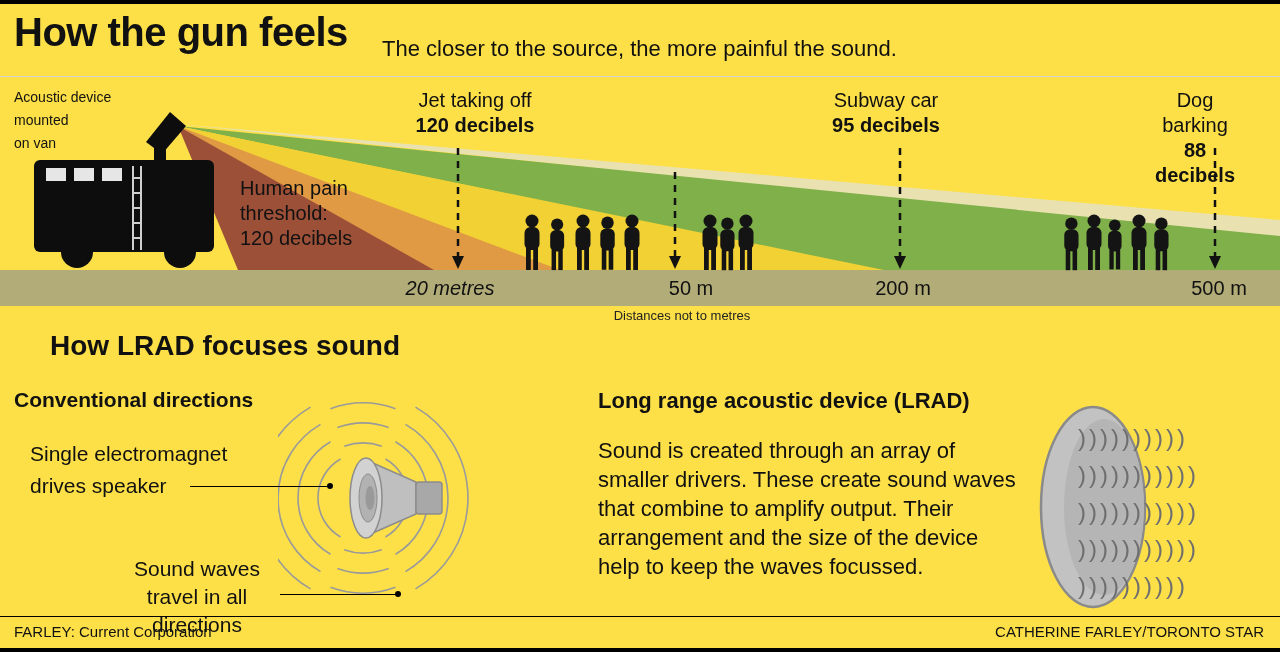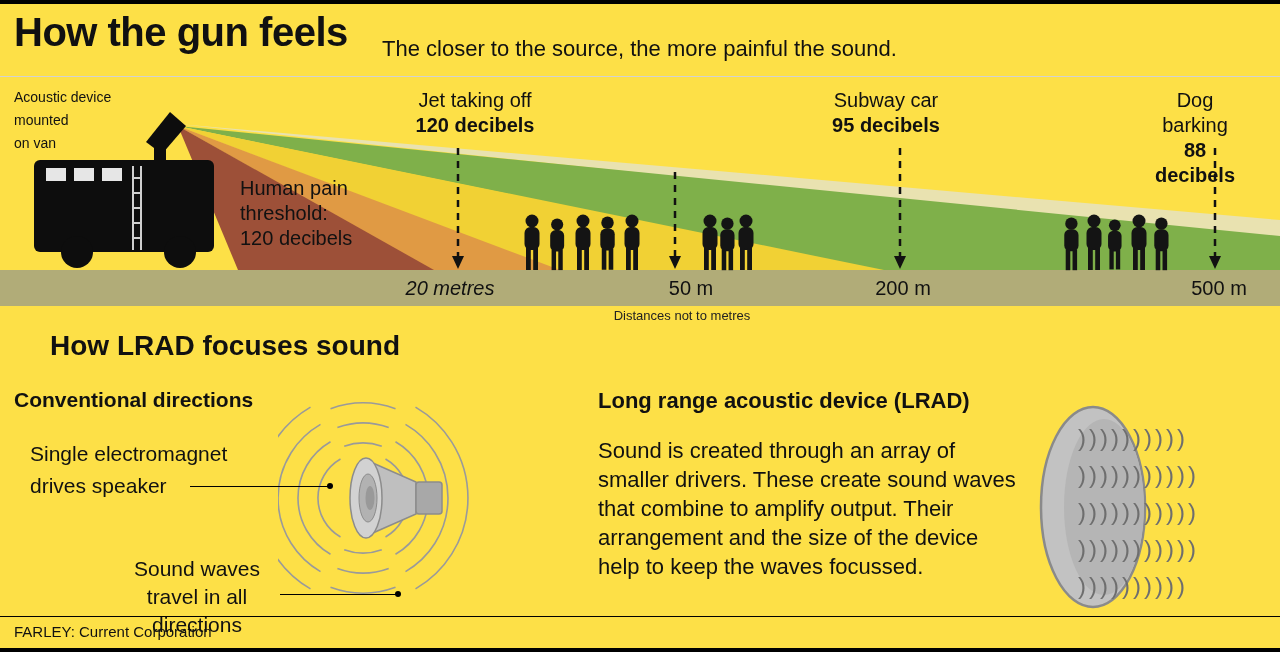--- a/index.html
+++ b/index.html
@@ -214,15 +214,16 @@
     </g>
   </svg>
   <div class="abs wave-row w1">))))))))))</div>
   <div class="abs wave-row w2">)))))))))))</div>
   <div class="abs wave-row w3">)))))))))))</div>
   <div class="abs wave-row w4">)))))))))))</div>
   <div class="abs wave-row w5">))))))))))</div>
 
   <div class="abs rule-footer"></div>
   <div class="abs source">FARLEY: Current Corporation</div>
+  <div class="abs credit">CATHERINE FARLEY/TORONTO STAR</div>
 
   <div class="abs bar-bottom"></div>
 </div>
 
 </body></html>

